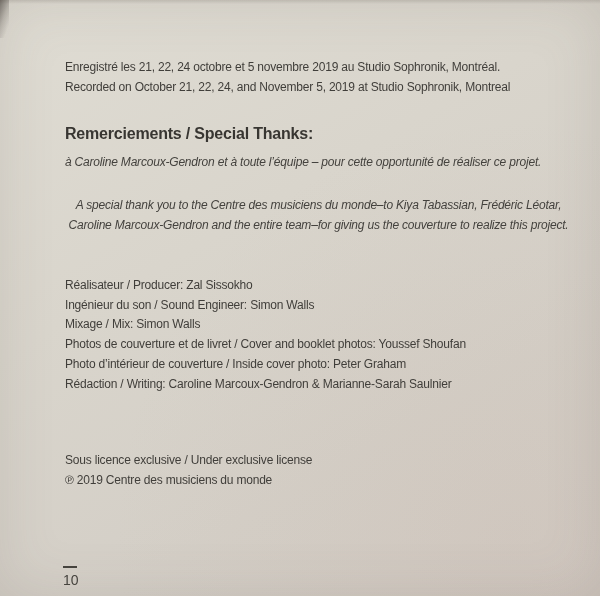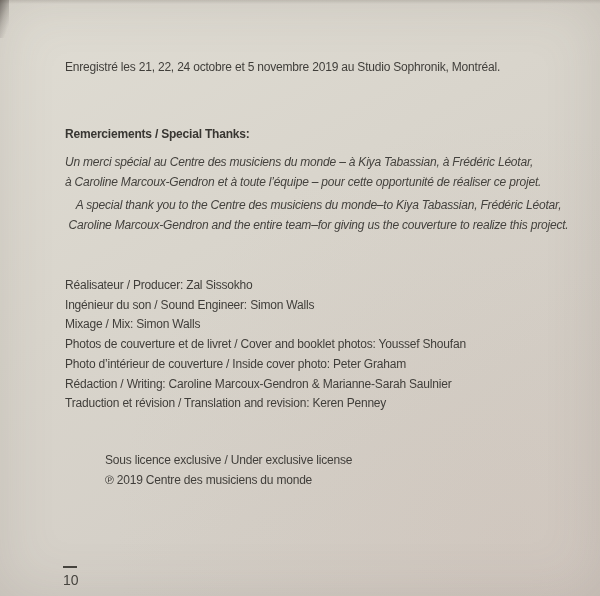--- a/index.html
+++ b/index.html
@@ -50,28 +50,28 @@
     right: 28px;
     font-size: 12px;
     letter-spacing: -0.2px;
     line-height: 20px;
     color: #403e3a;
   }
   .recording { top: 57px; }
   .heading {
     top: 124px;
     font-weight: bold;
-    font-size: 12px;
+    font-size: 16px;
     color: #383632;
   }
   .italic-para { font-style: italic; color: #44423e; }
   .thanks-fr { top: 152px; }
   .thanks-en { top: 195px; text-align: center; }
   .credits { top: 276px; line-height: 19.7px; }
-  .license { top: 450px; margin-left: 40px; }
+  .license { top: 450px; }
   .page-dash {
     position: absolute;
     left: 63px;
     top: 566px;
     width: 14px;
     height: 2px;
     background: #45433e;
   }
   .page-number {
     position: absolute;
@@ -85,42 +85,41 @@
 </style>
 </head>
 <body>
 
 <div class="page">
   <div class="corner-shadow"></div>
   <div class="top-edge-shade"></div>
 
   <div class="text-block recording">
     <div>Enregistré les 21, 22, 24 octobre et 5 novembre 2019 au Studio Sophronik, Montréal.</div>
+    <div>Recorded on October 21, 22, 24, and November 5, 2019 at Studio Sophronik, Montreal</div>
   </div>
 
   <div class="text-block heading">Remerciements / Special Thanks:</div>
 
   <div class="text-block italic-para thanks-fr">
-    <div>Un merci spécial au Centre des musiciens du monde – à Kiya Tabassian, à Frédéric Léotar,</div>
     <div>à Caroline Marcoux-Gendron et à toute l’équipe – pour cette opportunité de réaliser ce projet.</div>
   </div>
 
   <div class="text-block italic-para thanks-en">
     <div>A special thank you to the Centre des musiciens du monde–to Kiya Tabassian, Frédéric Léotar,</div>
     <div>Caroline Marcoux-Gendron and the entire team–for giving us the couverture to realize this project.</div>
   </div>
 
   <div class="text-block credits">
     <div>Réalisateur / Producer: Zal Sissokho</div>
     <div>Ingénieur du son / Sound Engineer: Simon Walls</div>
     <div>Mixage / Mix: Simon Walls</div>
     <div>Photos de couverture et de livret / Cover and booklet photos: Youssef Shoufan</div>
     <div>Photo d’intérieur de couverture / Inside cover photo: Peter Graham</div>
     <div>Rédaction / Writing: Caroline Marcoux-Gendron &amp; Marianne-Sarah Saulnier</div>
-    <div>Traduction et révision / Translation and revision: Keren Penney</div>
   </div>
 
   <div class="text-block license">
     <div>Sous licence exclusive / Under exclusive license</div>
     <div>℗ 2019 Centre des musiciens du monde</div>
   </div>
 
   <div class="page-dash"></div>
   <div class="page-number">10</div>
 </div>

